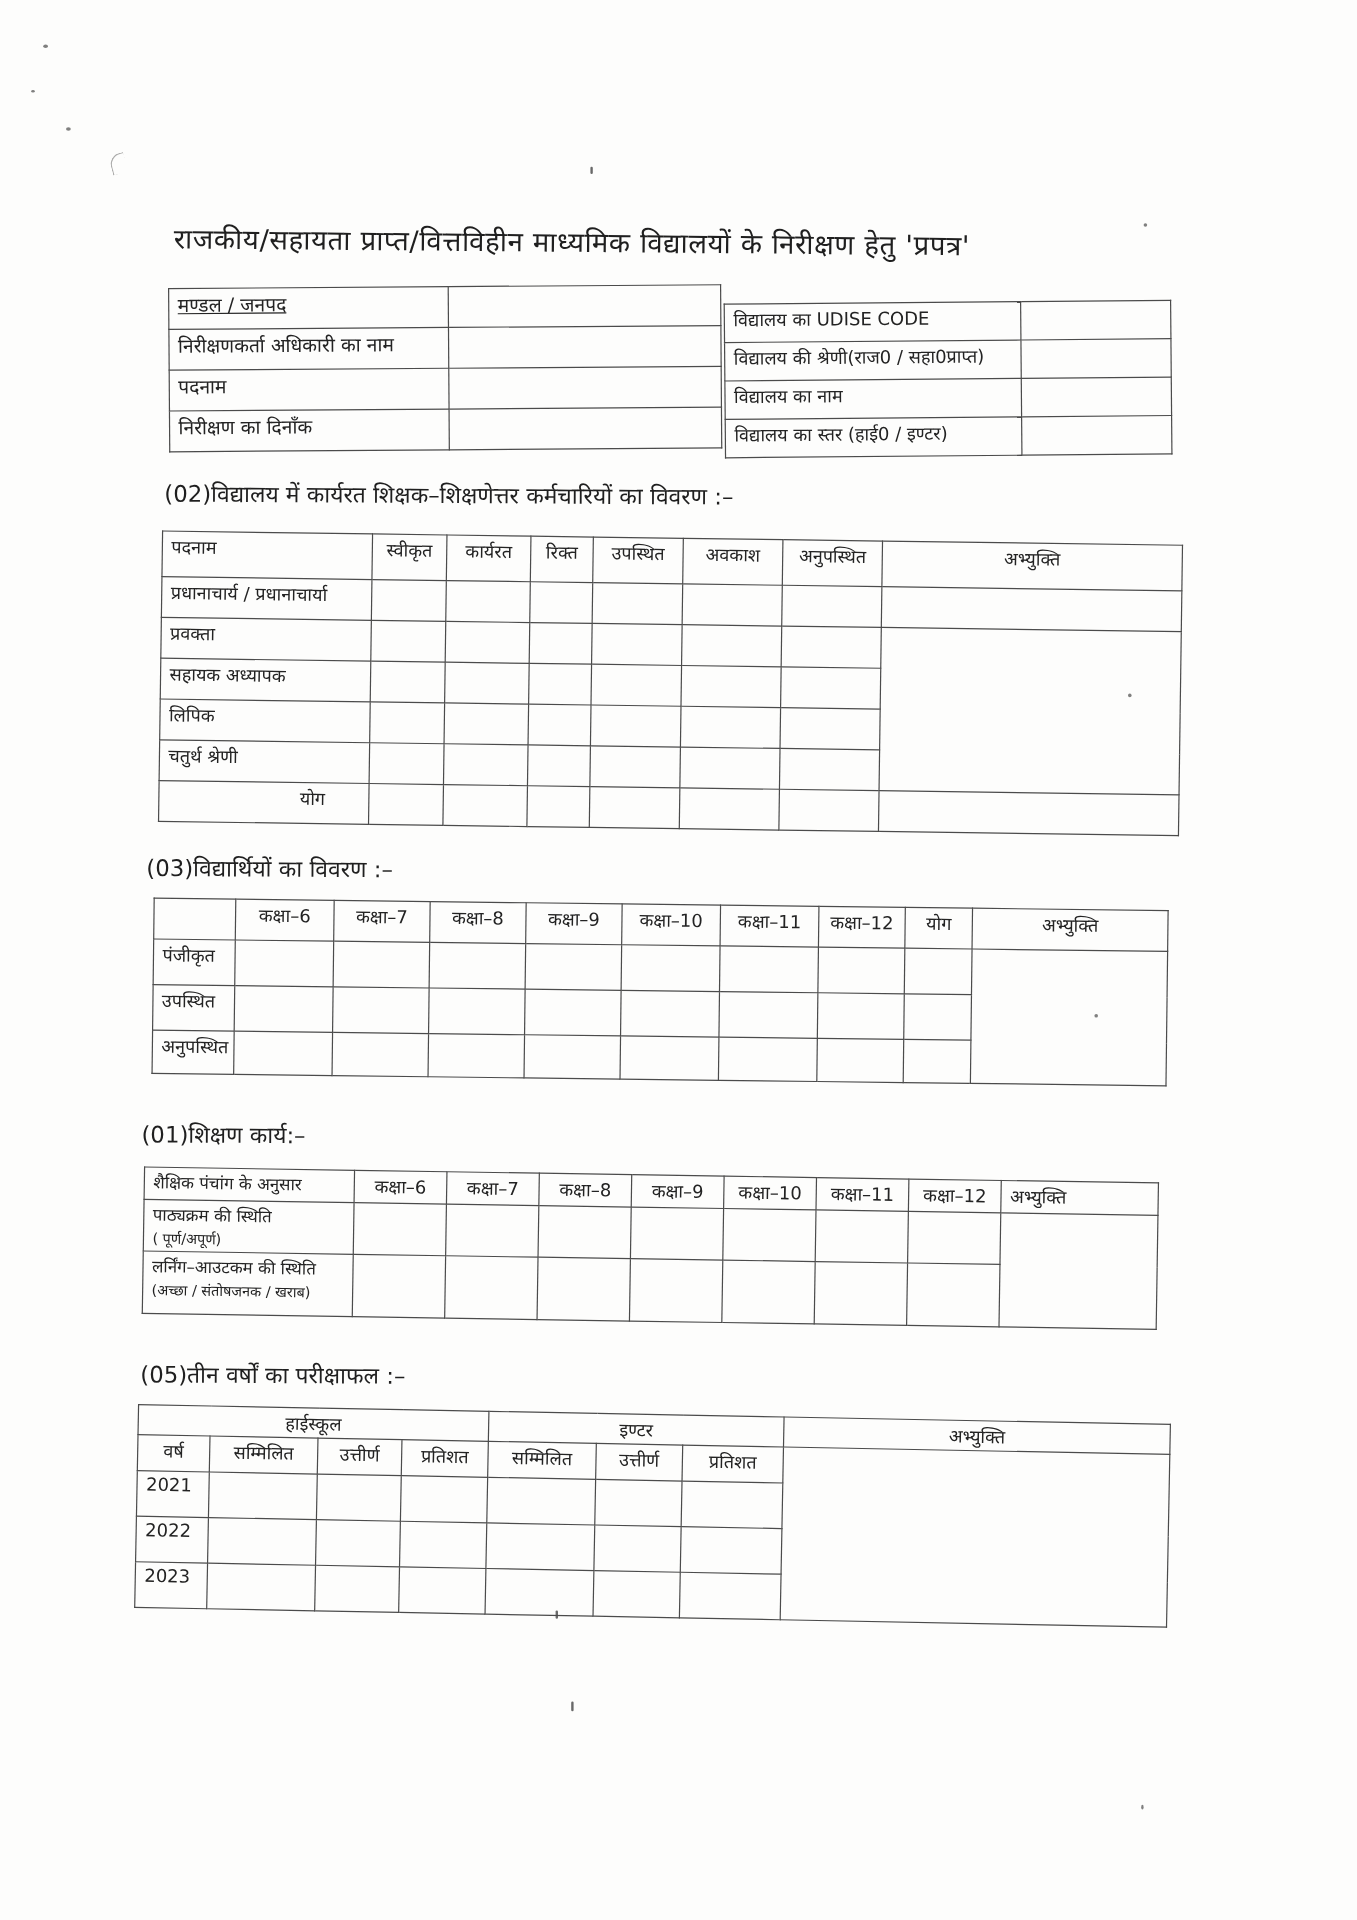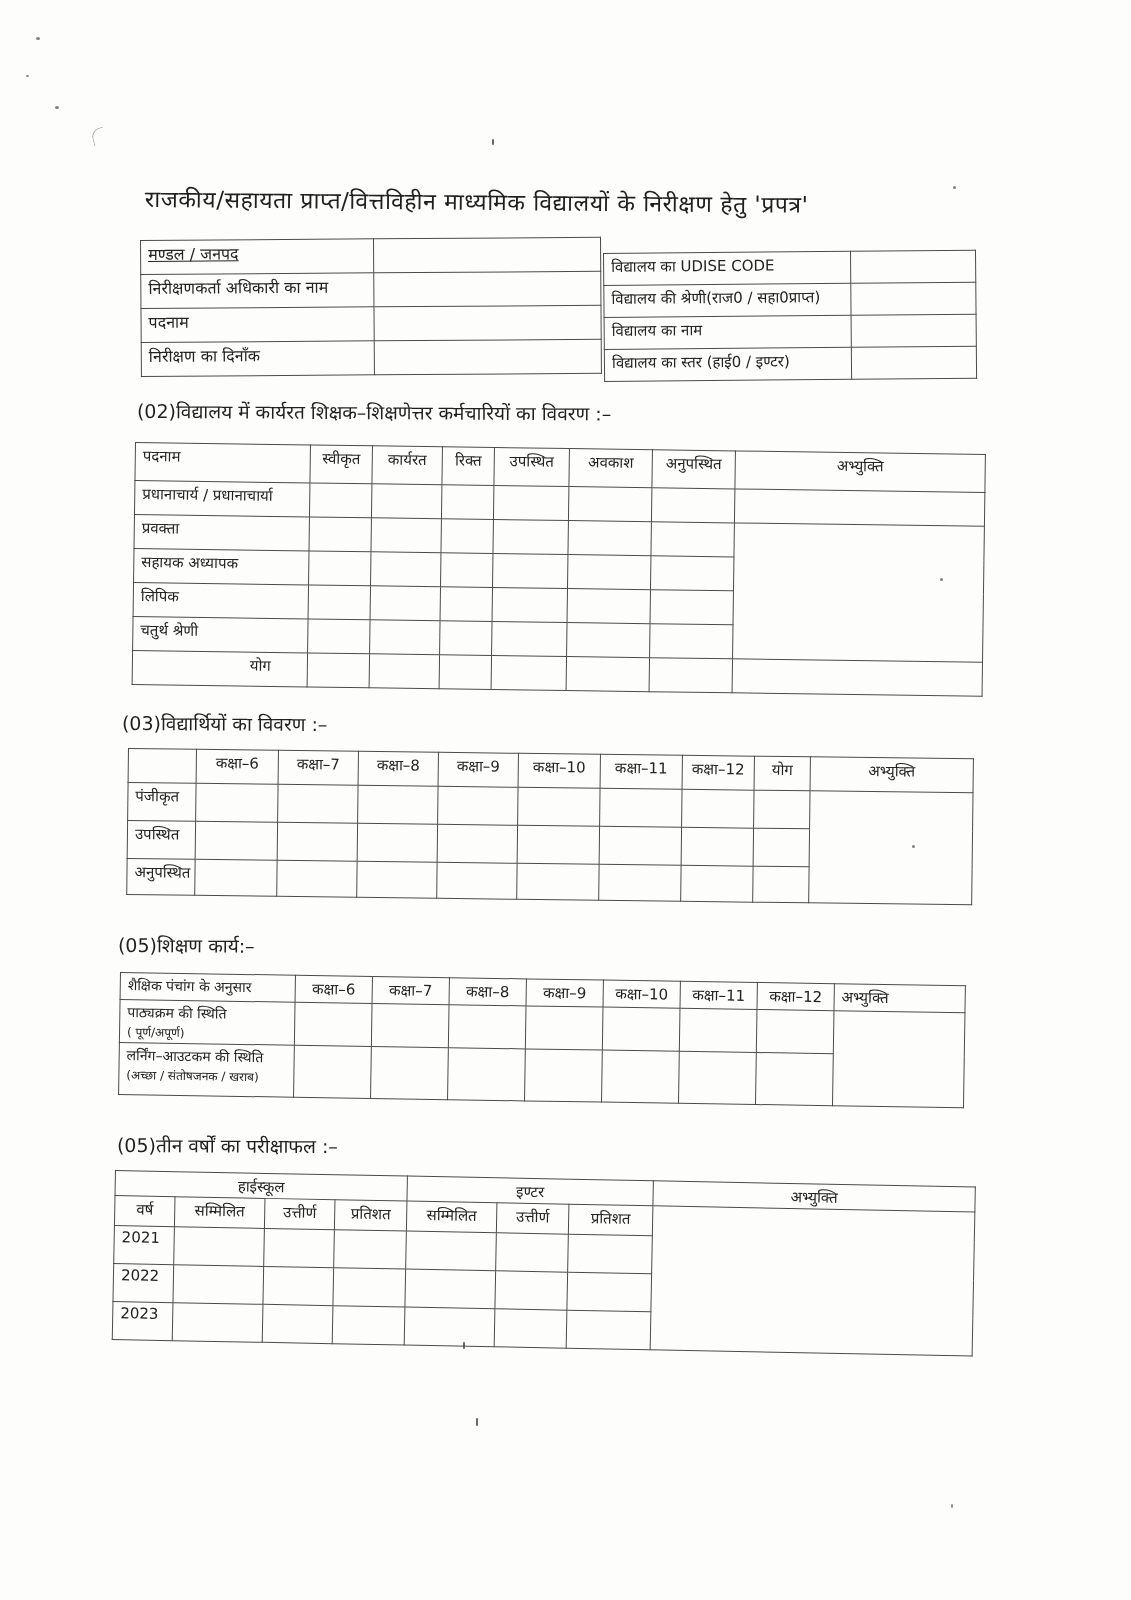--- a/index.html
+++ b/index.html
@@ -278,21 +278,21 @@
             <td></td>
             <td></td>
             <td></td>
             <td></td>
             <td></td>
       </tr>
     </tbody>
       </table>
   </div>
 
-  <div class="abs section-heading rot-h" style="left:118px; top:932px;">(05)शिक्षण कार्य:–</div>
+  <div class="abs section-heading rot-h" style="left:118px; top:932px;">(01)शिक्षण कार्य:–</div>
 
   <div class="abs rot-t04" style="left:120px; top:972px;">
     <table style="width:845px;">
       <colgroup>
         <col style="width:175px;">
           <col style="width:77px;">
           <col style="width:77px;">
           <col style="width:77px;">
           <col style="width:77px;">
         <col style="width:77px;">

